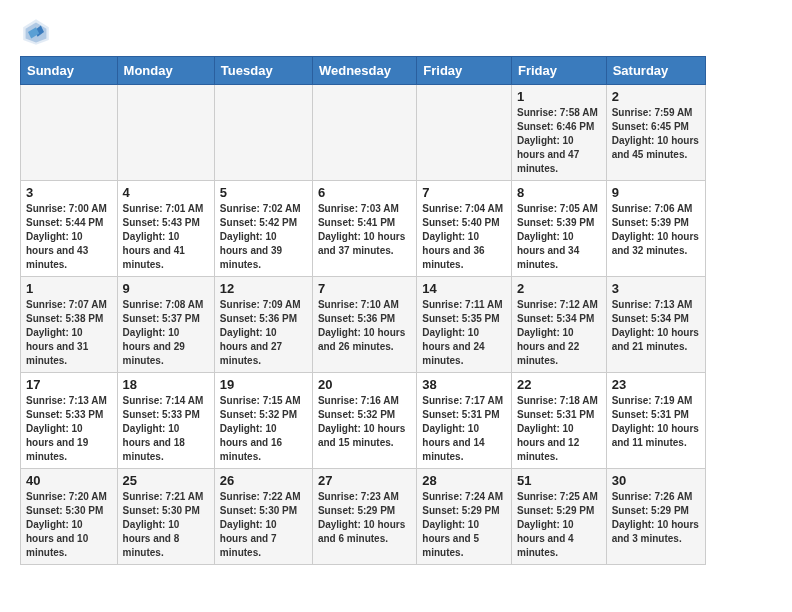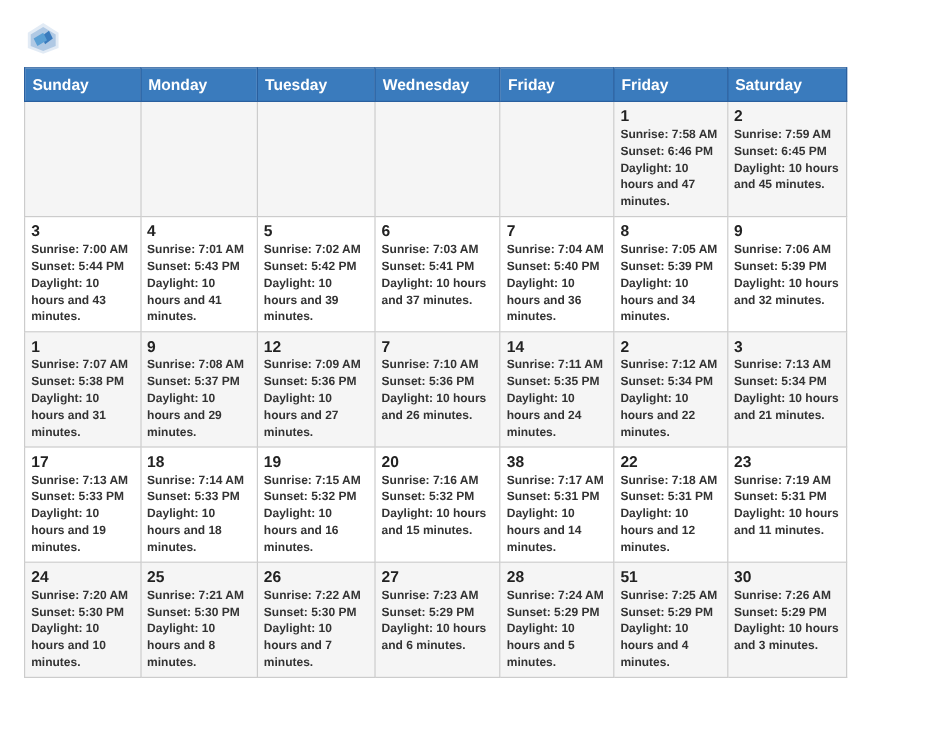--- a/index.html
+++ b/index.html
@@ -323,21 +323,21 @@
         <span class="day-num">23</span>
         <div class="day-info">
           Sunrise: 7:19 AM<br>
           Sunset: 5:31 PM<br>
           Daylight: 10 hours and 11 minutes.
         </div>
       </td>
         </tr>
         <tr>
           <td>
-        <span class="day-num">24</span>
+        <span class="day-num">40</span>
         <div class="day-info">
           Sunrise: 7:20 AM<br>
           Sunset: 5:30 PM<br>
           Daylight: 10 hours and 10 minutes.
         </div>
       </td>
           <td>
         <span class="day-num">25</span>
         <div class="day-info">
           Sunrise: 7:21 AM<br>

